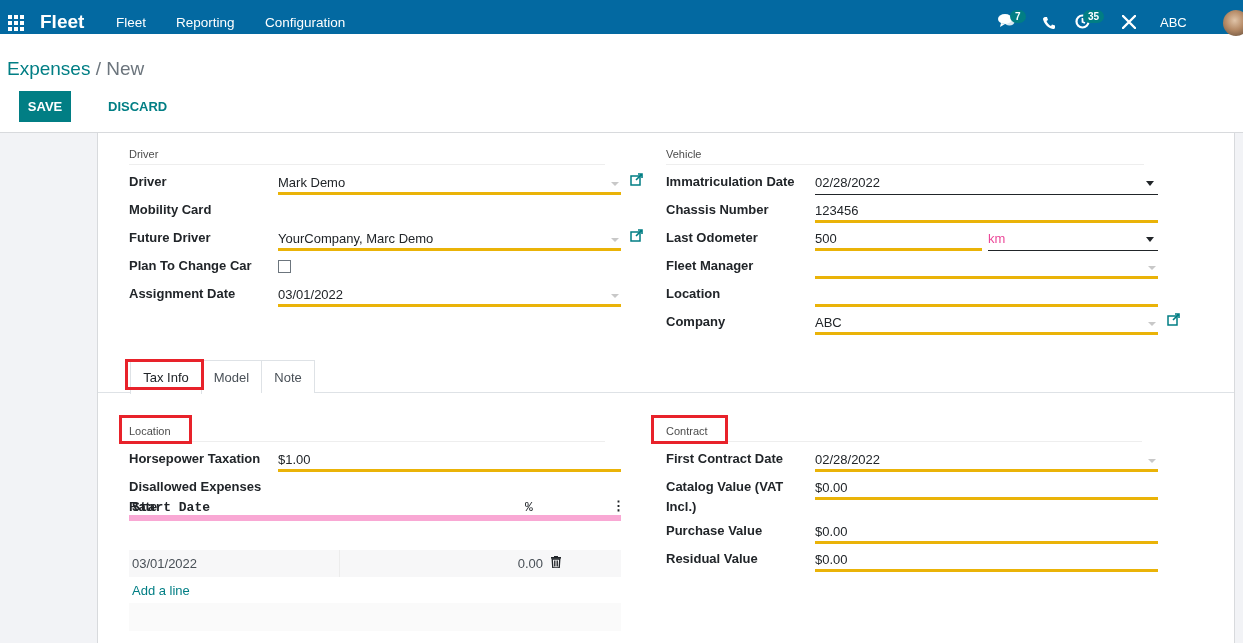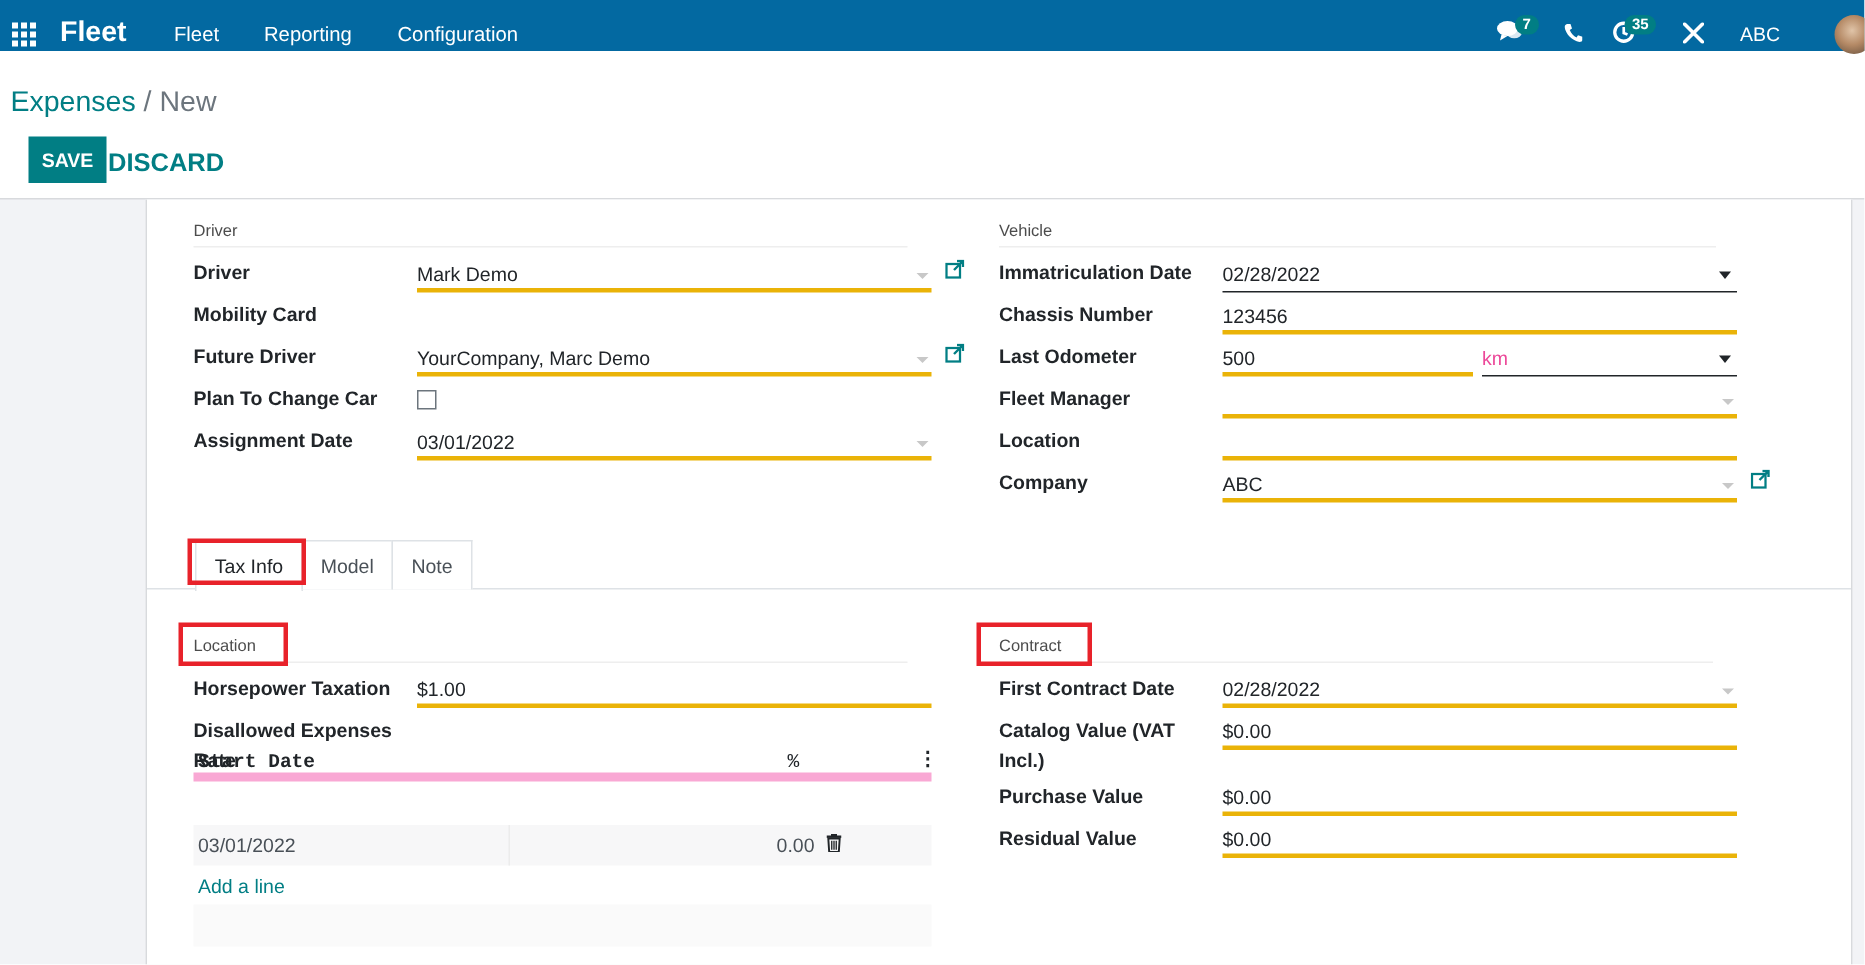--- a/index.html
+++ b/index.html
@@ -14,21 +14,21 @@
   .nav-right-icon { position: absolute; top: 14px; color: #fff; font-size: 15px; }
   .badge { position: absolute; background: #017E84; color: #fff; font-size: 10px; font-weight: bold; border-radius: 9px; padding: 1px 5px; }
   .user-label { position: absolute; left: 1160px; top: 15px; font-size: 13px; }
   .avatar { position: absolute; left: 1223px; top: 10px; width: 26px; height: 26px; border-radius: 50%; background: radial-gradient(circle at 45% 40%, #e0c4a8 0%, #b58a66 45%, #5a4636 100%); }
 
   
   .breadcrumb { position: absolute; left: 7px; top: 58px; font-size: 19px; }
   .breadcrumb .bc-link { color: #017E84; }
   .breadcrumb .bc-sep, .breadcrumb .bc-current { color: #6c757d; }
   .btn-save { position: absolute; left: 7px; top: 91px; width: 52px; height: 31px; background: #017E84; color: #fff; font-weight: bold; font-size: 13px; border: none; display: flex; align-items: center; justify-content: center; margin-left: 12px; }
-  .btn-discard { position: absolute; left: 72px; top: 99px; color: #017E84; font-weight: bold; font-size: 17px; }
+  .btn-discard { position: absolute; left: 72px; top: 99px; color: #017E84; font-weight: bold; font-size: 13px; padding-left: 36px; }
 
   
   .content-bg { position: absolute; left: 0; top: 132px; width: 1243px; height: 511px; background: #f2f3f6; border-top: 1px solid #d8dadd; }
   .sheet { position: absolute; left: 97px; top: 133px; width: 1138px; height: 510px; background: #fff; border-left: 1px solid #d8dadd; border-right: 1px solid #d8dadd; }
 
   .group-title { position: absolute; font-size: 11px; color: #4c4c4c; padding-bottom: 4px; border-bottom: 1px solid #eeeeee; }
   .lbl { position: absolute; font-weight: bold; font-size: 13px; color: #212529; line-height: 20px; }
   .field { position: absolute; height: 22px; border-bottom: 3px solid #eab308; font-size: 13px; line-height: 20px; color: #212529; }
   .field.focus { border-bottom: 1px solid #212529; }
   .caret-light { position: absolute; right: 2px; top: 9px; width: 0; height: 0; border-left: 4px solid transparent; border-right: 4px solid transparent; border-top: 4px solid #c8c8c8; }

